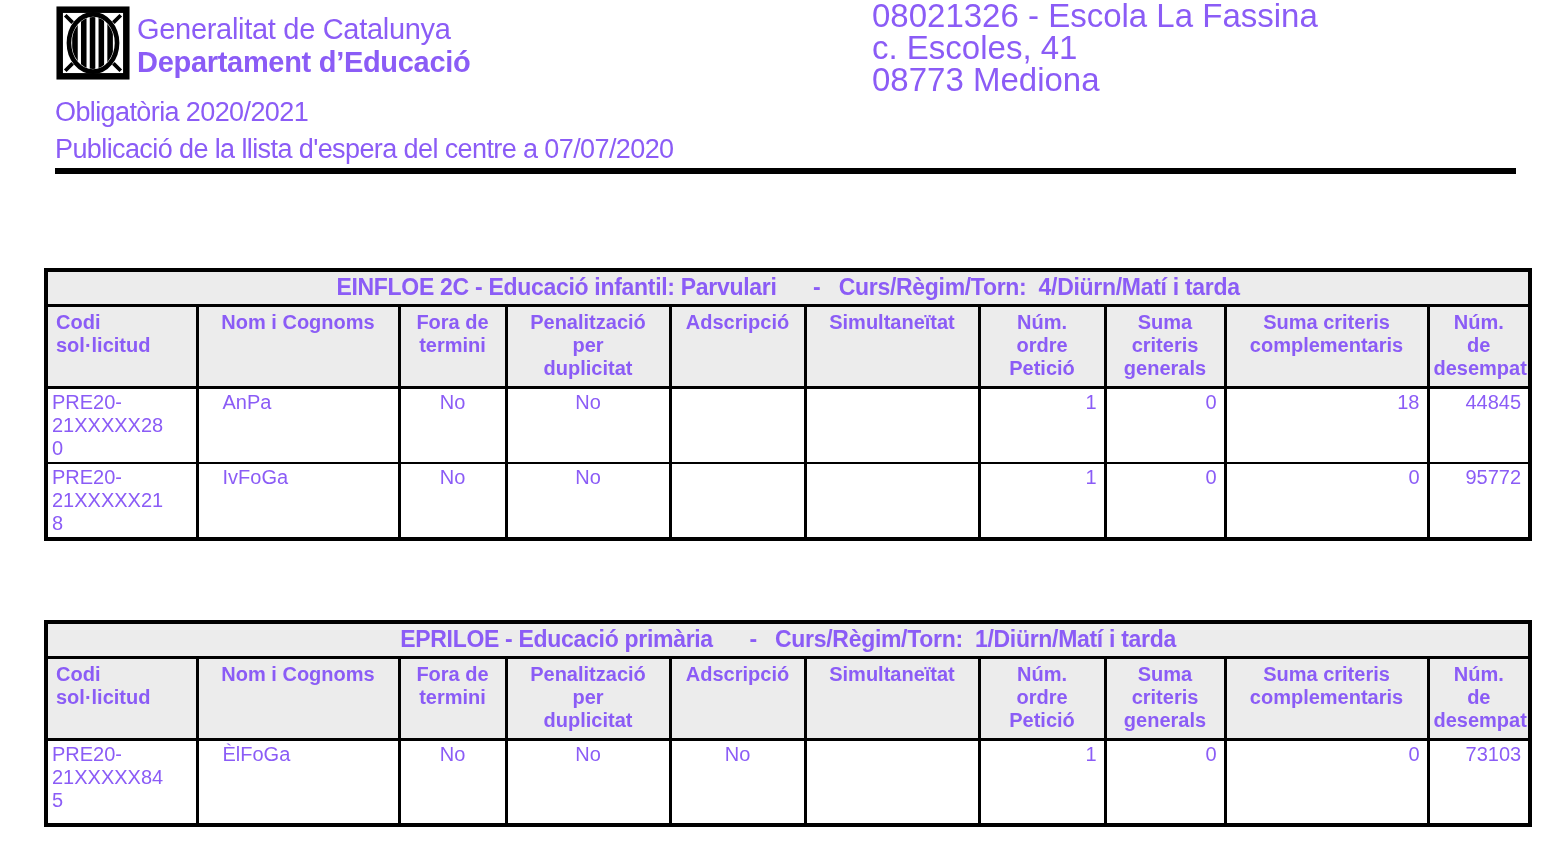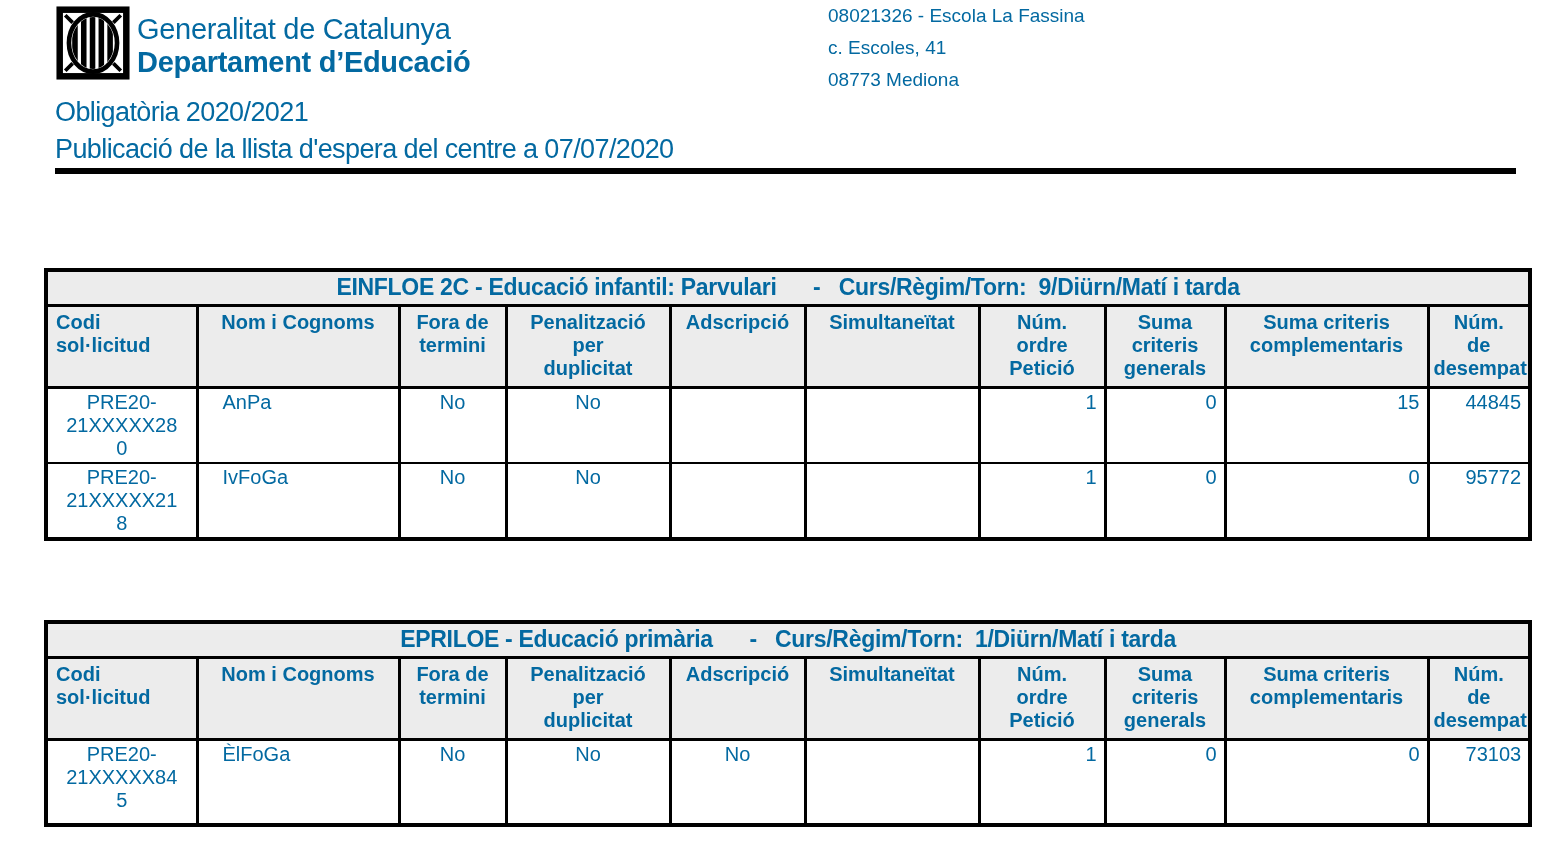--- a/index.html
+++ b/index.html
@@ -1,27 +1,27 @@
 <!DOCTYPE html>
 <html><head>
 <meta charset="utf-8">
 <style>
   html,body { margin:0; padding:0; background:#fff; }
   .page {
     position:relative; width:1553px; height:842px; background:#ffffff;
-    font-family:"Liberation Sans","DejaVu Sans",sans-serif; color:#0369a1;
+    font-family:"Liberation Sans","DejaVu Sans",sans-serif; color:#8b5cf6;
     overflow:hidden;
   }
   
   .brand-logo { position:absolute; left:56px; top:6px; width:74px; height:74px; }
   .brand-text { position:absolute; left:137px; top:13px; }
   .brand-org  { font-size:29px; line-height:33px; letter-spacing:-0.3px; }
   .brand-dept { font-size:29px; line-height:33px; font-weight:bold; letter-spacing:-0.3px; }
   
-  .school { position:absolute; left:828px; top:0px; font-size:19px; line-height:32px; }
+  .school { position:absolute; left:872px; top:0px; font-size:33px; line-height:32px; }
   
   .doc-titles { position:absolute; left:55px; top:94px; }
   .doc-title { font-size:27px; line-height:37px; font-weight:normal; letter-spacing:-0.6px; }
   .rule { position:absolute; left:55px; top:168px; width:1461px; height:6px; background:#000; }
   
   .tbl-wrap1 { position:absolute; left:44px; top:268px; }
   .tbl-wrap2 { position:absolute; left:44px; top:620px; }
   table.grid { border-collapse:collapse; table-layout:fixed; width:1484px; border:4px solid #000; }
   .grid th, .grid td { border:3px solid #000; vertical-align:top; overflow:hidden; }
   .w0{width:151px}.w1{width:202px}.w2{width:107px}.w3{width:164px}.w4{width:135px}
@@ -34,21 +34,21 @@
     background:#ececec; font-weight:bold; font-size:20px; line-height:23px;
     white-space:pre-line; text-align:center; padding:4px 4px 6px; height:62px;
   }
   .head-row th.c0 { text-align:left; padding-left:8px; }
   .data-row td {
     background:#fff; font-size:20px; line-height:23px; padding:2px 4px;
     border-top-width:2px; border-bottom-width:2px;
   }
   .t1 .data-row td { height:62px; }
   .t2 .data-row td { height:78px; }
-  .data-row td.c0 { text-align:center; white-space:pre-line; }
+  .data-row td.c0 { text-align:left; white-space:pre-line; }
   .data-row td.c1 { text-align:left; padding-left:24px; }
   .data-row td.c2, .data-row td.c3, .data-row td.c4 { text-align:center; }
   .data-row td.c5 { text-align:left; }
   .data-row td.c6, .data-row td.c7, .data-row td.c8, .data-row td.c9 { text-align:right; padding-right:7px; }
 </style>
 </head>
 <body>
 
 <div class="page">
 
@@ -95,21 +95,21 @@
           <col class="w3">
           <col class="w4">
         <col class="w5">
           <col class="w6">
           <col class="w7">
           <col class="w8">
           <col class="w9">
       </colgroup>
       <tbody>
           <tr>
-        <td class="title-cell" colspan="10">EINFLOE 2C - Educació infantil: Parvulari      -   Curs/Règim/Torn:  9/Diürn/Matí i tarda</td>
+        <td class="title-cell" colspan="10">EINFLOE 2C - Educació infantil: Parvulari      -   Curs/Règim/Torn:  4/Diürn/Matí i tarda</td>
       </tr>
       <tr class="head-row">
         <th class="c0">Codi
 sol·licitud</th>
         <th class="c1">Nom i Cognoms</th>
         <th class="c2">Fora de
 termini</th>
         <th class="c3">Penalització
 per
 duplicitat</th>
@@ -131,21 +131,21 @@
         <td class="c0">PRE20-
 21XXXXX28
 0</td>
         <td class="c1">AnPa</td>
         <td class="c2">No</td>
         <td class="c3">No</td>
         <td class="c4"></td>
         <td class="c5"></td>
         <td class="c6">1</td>
         <td class="c7">0</td>
-        <td class="c8">15</td>
+        <td class="c8">18</td>
         <td class="c9">44845</td>
       </tr>
       <tr class="data-row">
         <td class="c0">PRE20-
 21XXXXX21
 8</td>
         <td class="c1">IvFoGa</td>
         <td class="c2">No</td>
         <td class="c3">No</td>
         <td class="c4"></td>

